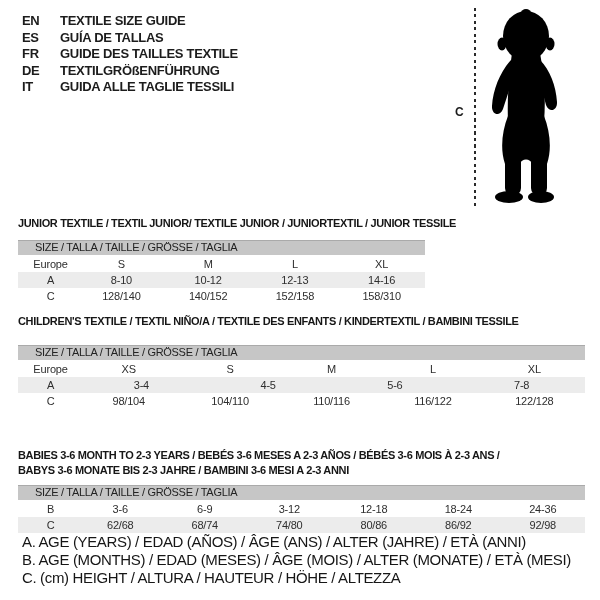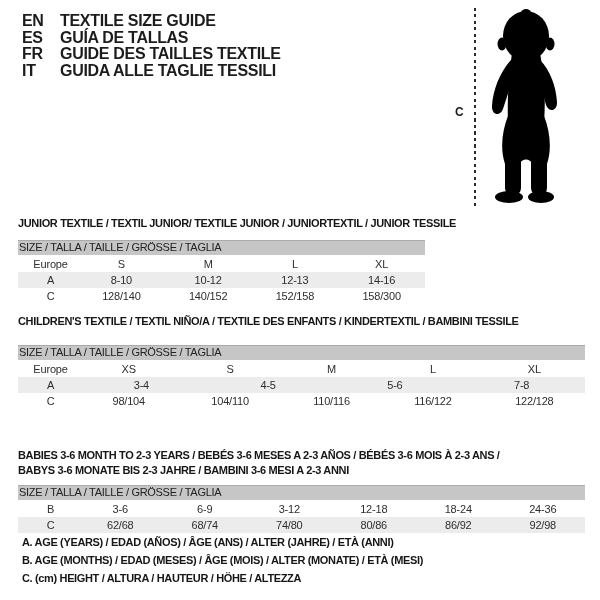--- a/index.html
+++ b/index.html
@@ -4,66 +4,70 @@
 <style>
   html,body{margin:0;padding:0;background:#fff;}
   .page{
     position:relative;width:600px;height:600px;background:#ffffff;overflow:hidden;
     font-family:"Liberation Sans","DejaVu Sans",sans-serif;color:var(--ink,#1c1c1c);
   }
   :root{--bar:#c6c6c6;--bar-edge:#aaaaaa;--stripe:#ececec;--ink:#1c1c1c;--body:#2e2e2e;}
 
   
   .lang-block{position:absolute;left:22px;top:13px;}
-  .lang-row{display:flex;height:16.5px;line-height:16.5px;font-size:16px;font-weight:700;letter-spacing:-0.3px;}
+  .lang-row{display:flex;height:16.5px;line-height:16.5px;font-size:13px;font-weight:700;letter-spacing:-0.3px;}
   .lang-code{width:38px;}
 
   
   .height-line{position:absolute;left:474px;top:8px;width:2px;height:200px;
     background-image:repeating-linear-gradient(to bottom,#2a2a2a 0 3px,transparent 3px 6.5px);}
   .height-c{position:absolute;left:455px;top:105px;font-size:12px;font-weight:700;}
   .baby{position:absolute;left:480px;top:6px;width:92px;height:202px;}
 
   
   .table-block{position:absolute;left:18px;}
   #t1{top:216px;width:407px;}
   #t2{top:314px;width:567px;}
   #t3{top:426px;width:567px;margin-top:22px;}
   .table-title{font-size:11px;font-weight:700;letter-spacing:-0.35px;line-height:15px;white-space:nowrap;color:#161616;}
   .size-bar{height:14px;line-height:13px;background:var(--bar);border-top:1px solid var(--bar-edge);
-    padding-left:1px;font-size:11px;letter-spacing:-0.3px;color:#222;margin-bottom:1px;}
+    padding-left:17px;font-size:11px;letter-spacing:-0.3px;color:#222;margin-bottom:1px;}
   #t1 .size-bar{margin-top:9px;}
   #t2 .size-bar{margin-top:16px;}
   #t3 .size-bar{margin-top:7px;}
   .trow{display:flex;height:16px;line-height:16px;font-size:11px;letter-spacing:-0.2px;color:var(--body);}
   .trow.shaded{background:var(--stripe);}
   .tlabel{width:60px;padding-left:5px;box-sizing:border-box;text-align:center;}
   .tcell{flex:1;text-align:center;}
 
   
   .footnotes{position:absolute;left:22px;top:533px;}
-  .footnote{height:18px;line-height:18px;font-size:11px;font-weight:700;letter-spacing:-0.35px;white-space:nowrap;color:#161616;}
+  .footnote{height:18px;line-height:18px;font-size:15px;font-weight:400;letter-spacing:-0.35px;white-space:nowrap;color:#161616;}
 </style>
 </head>
 <body>
 
 <div class="page">
 
   <div class="lang-block">
     <div class="lang-row">
       <span class="lang-code">EN</span>
       <span class="lang-label">TEXTILE SIZE GUIDE</span>
     </div>
     <div class="lang-row">
       <span class="lang-code">ES</span>
       <span class="lang-label">GUÍA DE TALLAS</span>
     </div>
     <div class="lang-row">
       <span class="lang-code">FR</span>
       <span class="lang-label">GUIDE DES TAILLES TEXTILE</span>
+    </div>
+    <div class="lang-row">
+      <span class="lang-code">DE</span>
+      <span class="lang-label">TEXTILGRÖßENFÜHRUNG</span>
     </div>
     <div class="lang-row">
       <span class="lang-code">IT</span>
       <span class="lang-label">GUIDA ALLE TAGLIE TESSILI</span>
     </div>
   </div>
 
   <div class="height-line"></div>
   <div class="height-c">C</div>
   <svg class="baby" viewBox="0 0 92 202" aria-hidden="true">
@@ -101,21 +105,21 @@
           <span class="tcell">8-10</span>
           <span class="tcell">10-12</span>
           <span class="tcell">12-13</span>
           <span class="tcell">14-16</span>
         </div>
         <div class="trow">
           <span class="tlabel">C</span>
           <span class="tcell">128/140</span>
           <span class="tcell">140/152</span>
           <span class="tcell">152/158</span>
-          <span class="tcell">158/300</span>
+          <span class="tcell">158/310</span>
         </div>
       </div>
   </section>
 
   <section class="table-block" id="t2">
     <div class="titles">
         <div class="table-title">CHILDREN'S TEXTILE / TEXTIL NIÑO/A / TEXTILE DES ENFANTS / KINDERTEXTIL / BAMBINI TESSILE</div>
       </div>
     <div class="size-bar">SIZE / TALLA / TAILLE / GRÖSSE / TAGLIA</div>
     <div class="rows">

